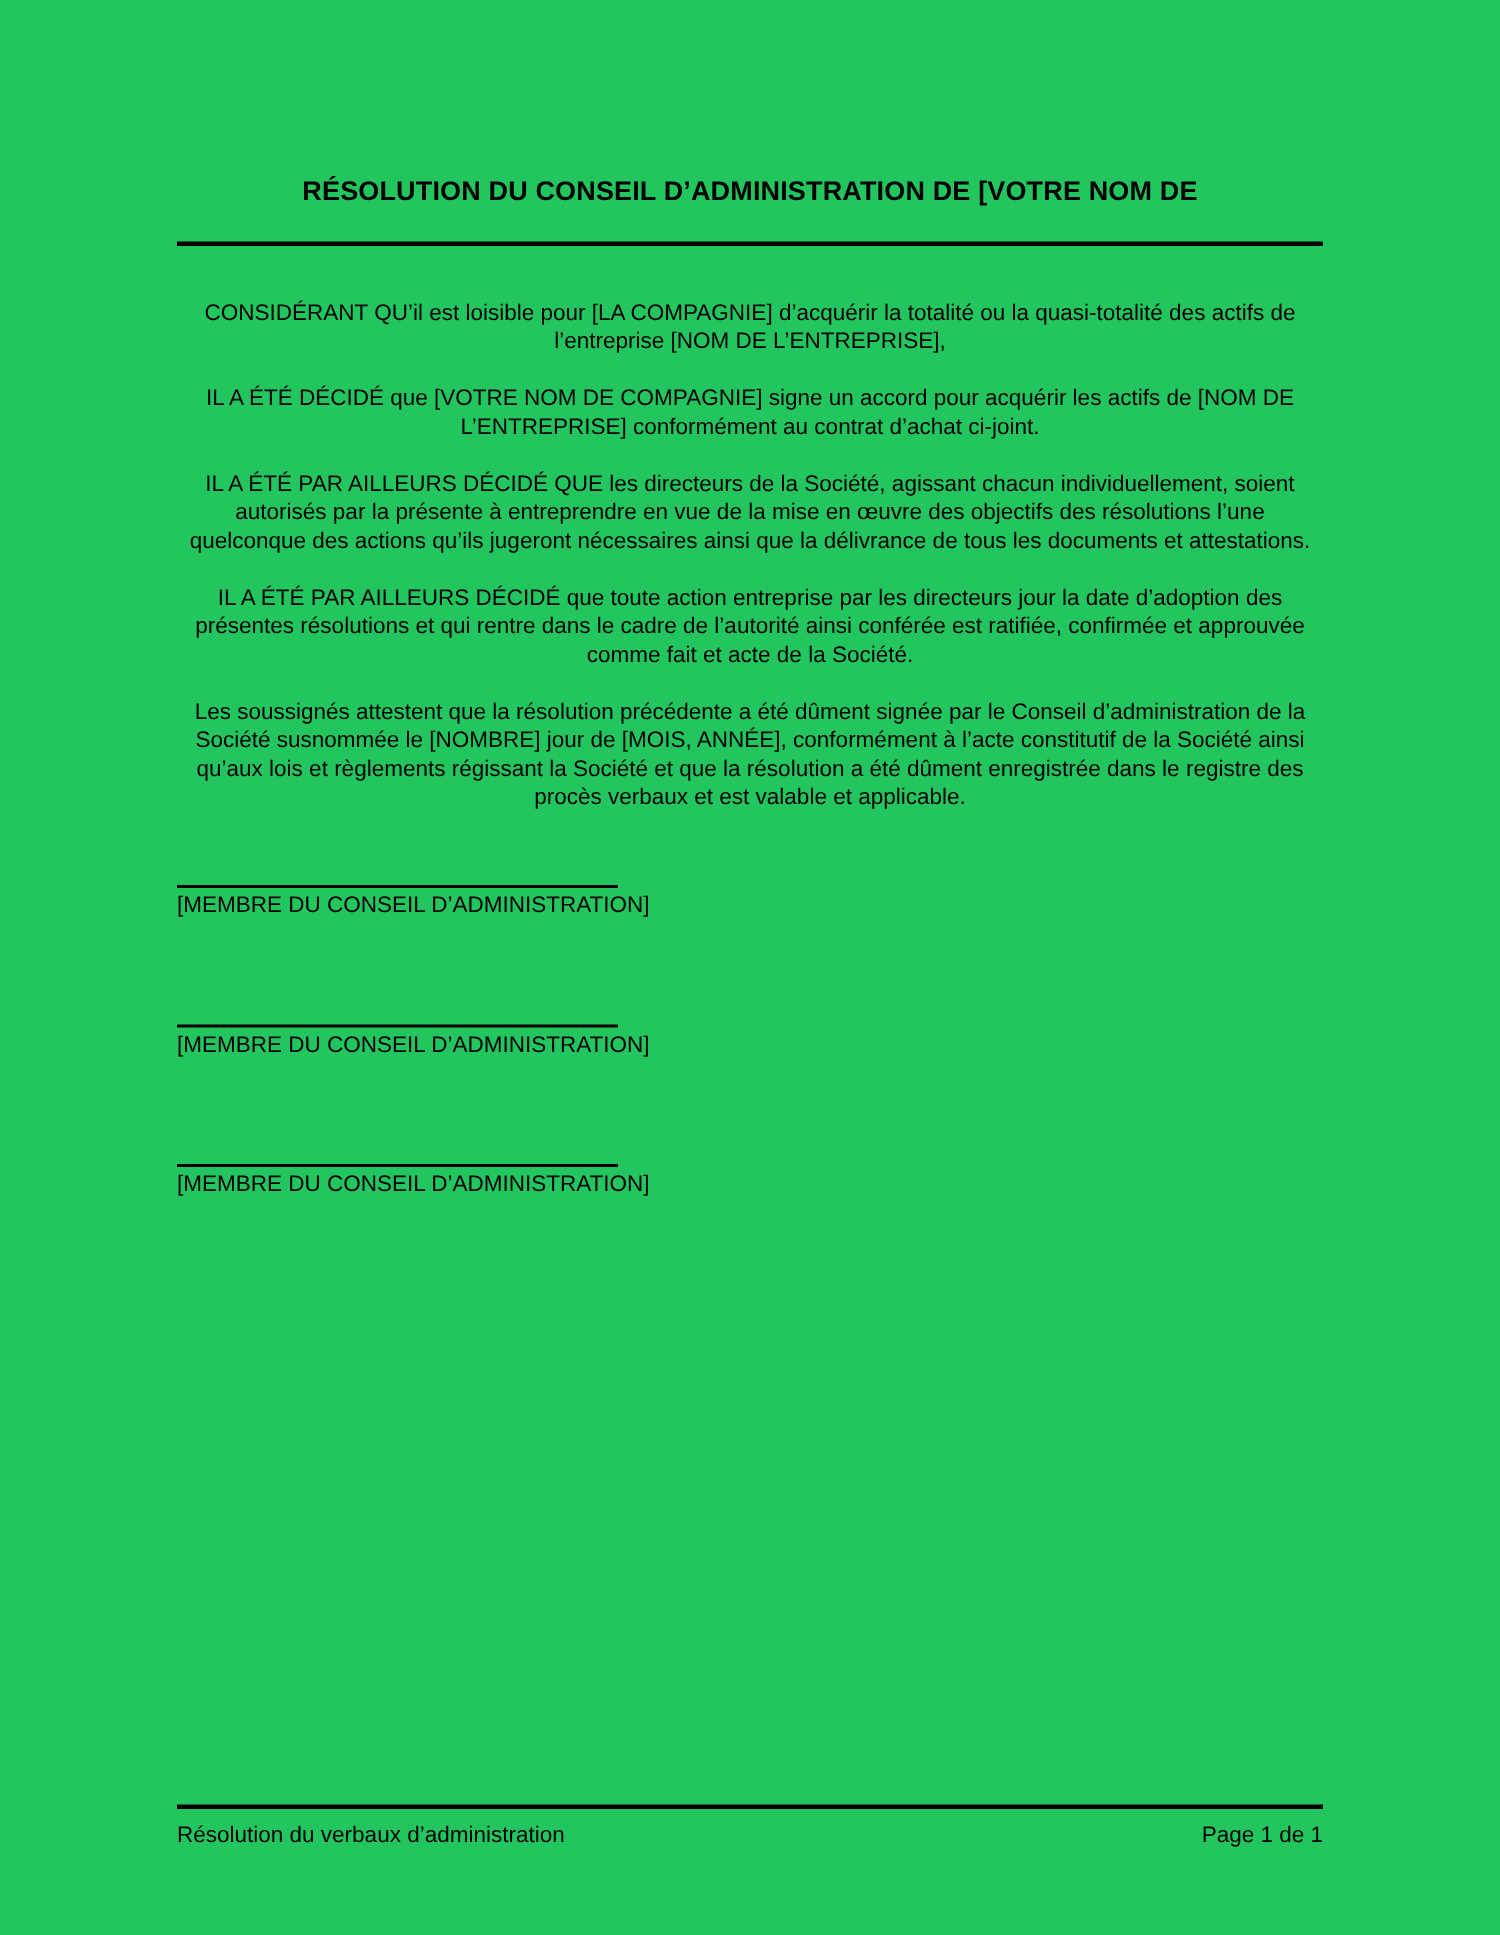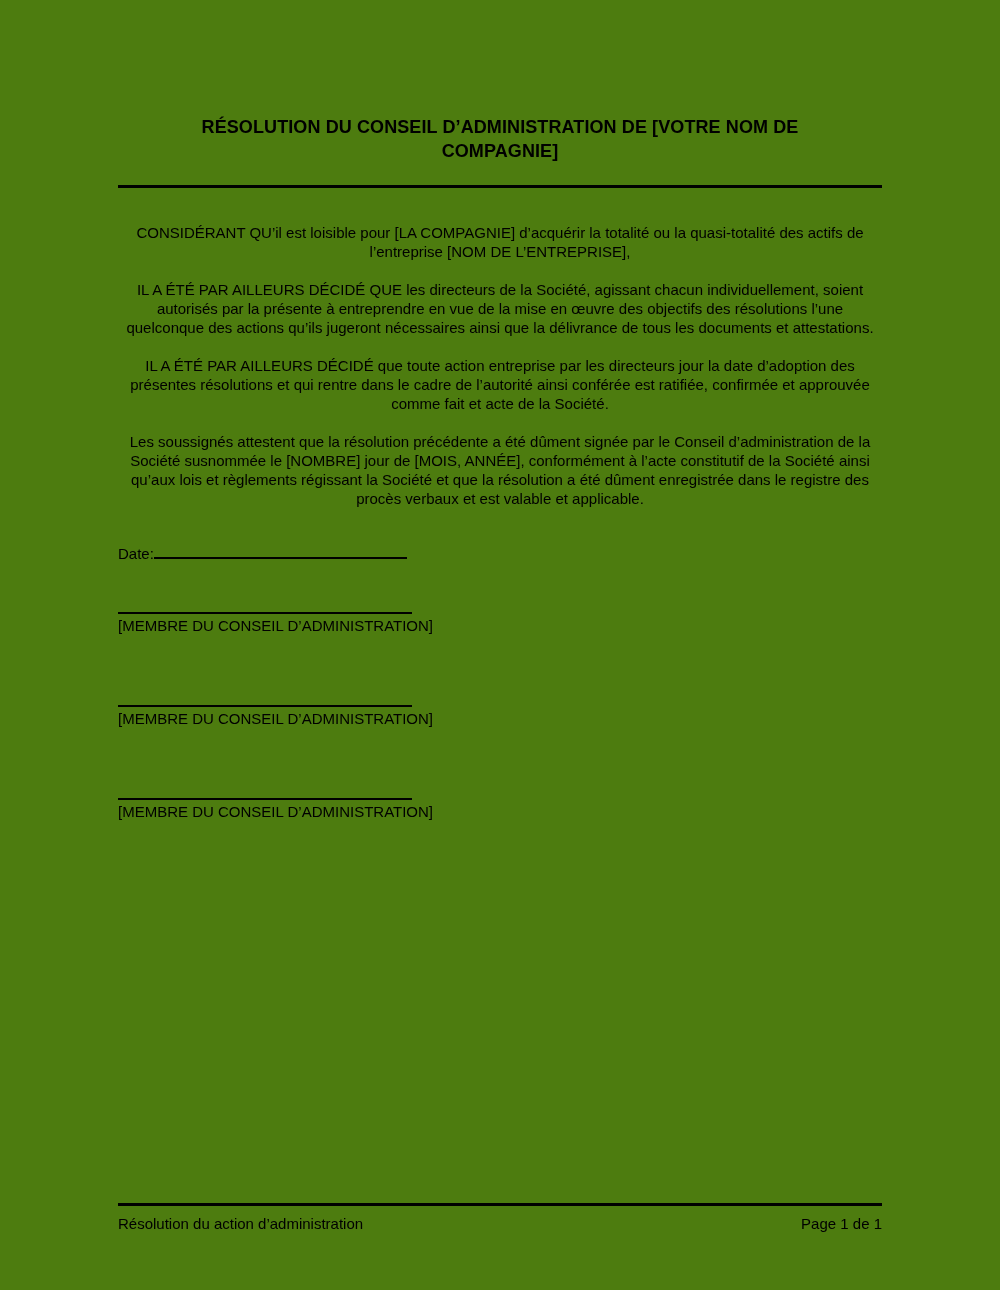--- a/index.html
+++ b/index.html
@@ -1,21 +1,21 @@
 <!DOCTYPE html>
 <html><head>
 <meta charset="utf-8">
 <style>
   * { box-sizing: border-box; margin: 0; padding: 0; }
   html, body { background: #ffffff; }
   .page {
     position: relative;
     width: 1000px;
     height: 1290px;
-    background: #4d7c0f;
+    background: #22c55e;
     font-family: "Liberation Sans", sans-serif;
     color: #000000;
     overflow: hidden;
   }
   .content {
     position: absolute;
     left: 118px;
     right: 118px;
     top: 0;
   }
@@ -90,33 +90,30 @@
   }
 </style>
 </head>
 <body>
 
 <div class="page">
   <div class="content">
 
     <div class="doc-title">
       <div>RÉSOLUTION DU CONSEIL D’ADMINISTRATION DE [VOTRE NOM DE</div>
-      <div>COMPAGNIE]</div>
     </div>
 
     <div class="title-divider"></div>
 
     <p class="body-paragraph first">CONSIDÉRANT QU’il est loisible pour [LA COMPAGNIE] d’acquérir la totalité ou la quasi-totalité des actifs de l’entreprise [NOM DE L’ENTREPRISE],</p>
+    <p class="body-paragraph">IL A ÉTÉ DÉCIDÉ que [VOTRE NOM DE COMPAGNIE] signe un accord pour acquérir les actifs de [NOM DE L’ENTREPRISE] conformément au contrat d’achat ci-joint.</p>
     <p class="body-paragraph">IL A ÉTÉ PAR AILLEURS DÉCIDÉ QUE les directeurs de la Société, agissant chacun individuellement, soient autorisés par la présente à entreprendre en vue de la mise en œuvre des objectifs des résolutions l’une quelconque des actions qu’ils jugeront nécessaires ainsi que la délivrance de tous les documents et attestations.</p>
     <p class="body-paragraph">IL A ÉTÉ PAR AILLEURS DÉCIDÉ que toute action entreprise par les directeurs jour la date d’adoption des présentes résolutions et qui rentre dans le cadre de l’autorité ainsi conférée est ratifiée, confirmée et approuvée comme fait et acte de la Société.</p>
     <p class="body-paragraph">Les soussignés attestent que la résolution précédente a été dûment signée par le Conseil d’administration de la Société susnommée le [NOMBRE] jour de [MOIS, ANNÉE], conformément à l’acte constitutif de la Société ainsi qu’aux lois et règlements régissant la Société et que la résolution a été dûment enregistrée dans le registre des procès verbaux et est valable et applicable.</p>
 
-    <div class="date-row">
-      <span>Date:</span><span class="date-fill-line"></span>
-    </div>
 
     <div class="signature-block sig-1">
       <div class="signature-line"></div>
       <div class="signature-label">[MEMBRE DU CONSEIL D’ADMINISTRATION]</div>
     </div>
 
     <div class="signature-block sig-2">
       <div class="signature-line"></div>
       <div class="signature-label">[MEMBRE DU CONSEIL D’ADMINISTRATION]</div>
     </div>
@@ -124,17 +121,17 @@
     <div class="signature-block sig-3">
       <div class="signature-line"></div>
       <div class="signature-label">[MEMBRE DU CONSEIL D’ADMINISTRATION]</div>
     </div>
 
   </div>
 
   <div class="page-footer">
     <div class="footer-rule"></div>
     <div class="footer-row">
-      <span>Résolution du action d’administration</span>
+      <span>Résolution du verbaux d’administration</span>
       <span>Page 1 de 1</span>
     </div>
   </div>
 </div>
 
 </body></html>

